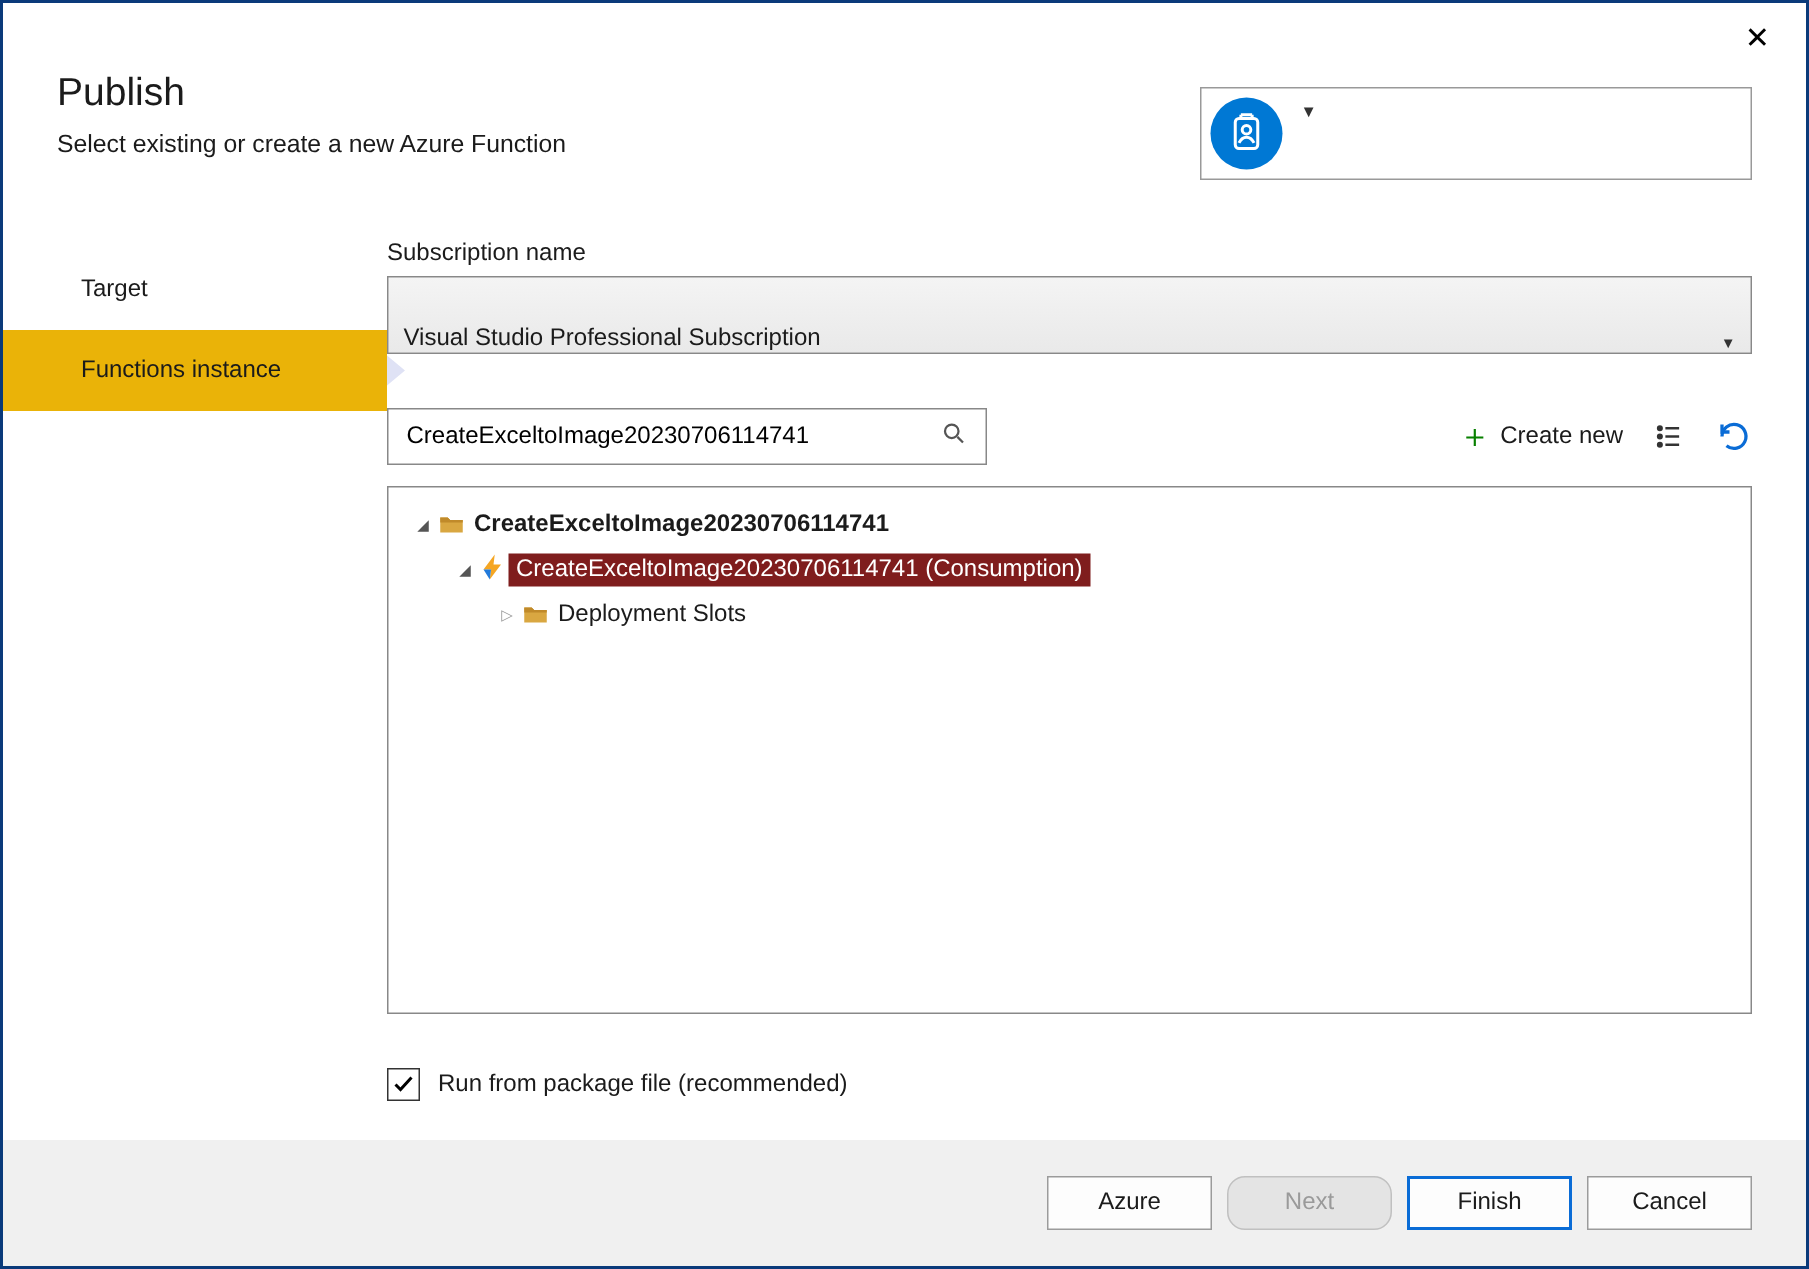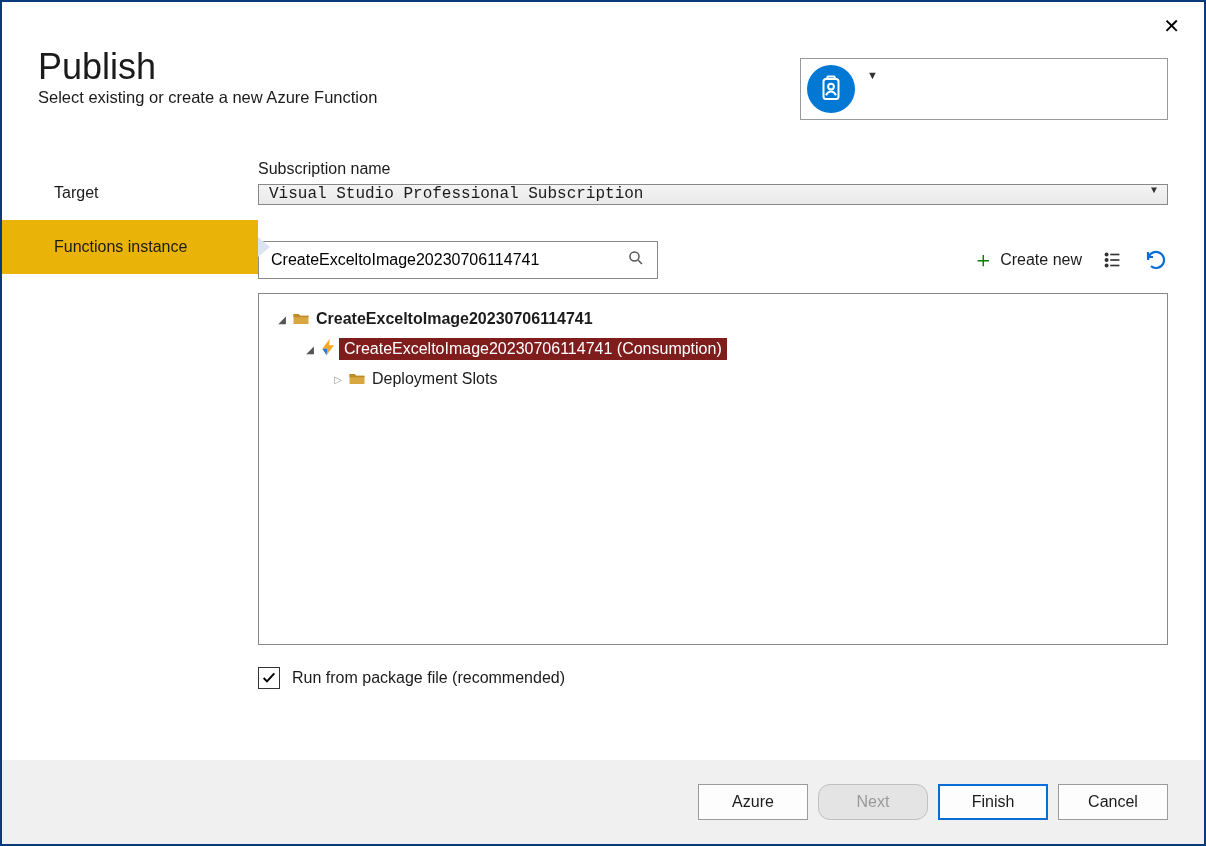--- a/index.html
+++ b/index.html
@@ -20,21 +20,21 @@
   .close-x {
     position: absolute; top: 14px; right: 24px;
     font-size: 20px; line-height: 1;
     cursor: pointer; color: #000;
   }
   .header {
     padding: 44px 36px 0 36px;
     display: flex; justify-content: space-between; align-items: flex-start;
   }
   .header-left .title {
-    font-size: 36px; font-weight: 300; 
+    font-size: 26px; font-weight: 300; margin-bottom: 10px;
   }
   .header-left .subtitle {
     font-size: 16.5px; font-weight: 400; color: #1b1b1b;
   }
   .account-box {
     width: 368px; height: 62px;
     border: 1px solid #999;
     display: flex; align-items: center;
     padding: 4px 6px;
     gap: 12px;
@@ -70,26 +70,25 @@
     border-left: 12px solid #dfe2f5;
     border-top: 10px solid transparent;
     border-bottom: 10px solid transparent;
   }
   .main {
     flex: 1; padding-right: 36px; padding-left: 0px;
     display: flex; flex-direction: column;
   }
   .label { font-size: 16px; margin-bottom: 6px; }
   .combo {
-    height: 21px; border: 1px solid #888;
+    height: 52px; border: 1px solid #888;
     background: linear-gradient(#f4f4f4,#e9e9e9);
-    display: flex; align-items: flex-start; padding: 0 10px;
+    display: flex; align-items: flex-end; padding: 0 10px;
     font-size: 16px; position: relative; cursor: pointer;
     margin-bottom: 36px;
-    font-family: Liberation Mono, monospace;
   }
   .combo .chev {
     position: absolute; right: 10px; font-size: 10px; color: #333;
   }
   .row2 {
     display: flex; align-items: center; justify-content: space-between;
     margin-bottom: 14px;
   }
   .search-box {
     width: 400px; height: 38px; border: 1px solid #888;
@@ -108,21 +107,21 @@
   .tree-panel {
     flex: 1; border: 1px solid #888; padding: 10px 8px;
     overflow: auto; font-size: 16px; max-height: 352px;
   }
   .tree-row { display: flex; align-items: center; height: 30px; }
   .tw { width: 18px; display: inline-flex; justify-content: center; font-size: 10px; color: #555; cursor: pointer;}
   .folder { display:inline-flex; }
   .tree-label { padding: 2px 5px; }
   .tree-label.bold { font-weight: 600; }
   .tree-label.selected { background: #7f1d1d; color: #fff; }
-  .chk-row { display: flex; align-items: center; gap: 12px; margin-top: 22px; font-size: 16px;}
+  .chk-row { display: flex; align-items: center; gap: 12px; margin-top: 36px; font-size: 16px;}
   .chk {
     width: 22px; height: 22px; border: 1.5px solid #333; display: inline-flex;
     align-items: center; justify-content: center; cursor: pointer;
   }
   .chk svg { width: 16px; height: 16px; }
   .footer {
     height: 84px; background: #f0f0f0;
     display: flex; justify-content: flex-end; align-items: center;
     padding-right: 36px; gap: 10px;
   }

